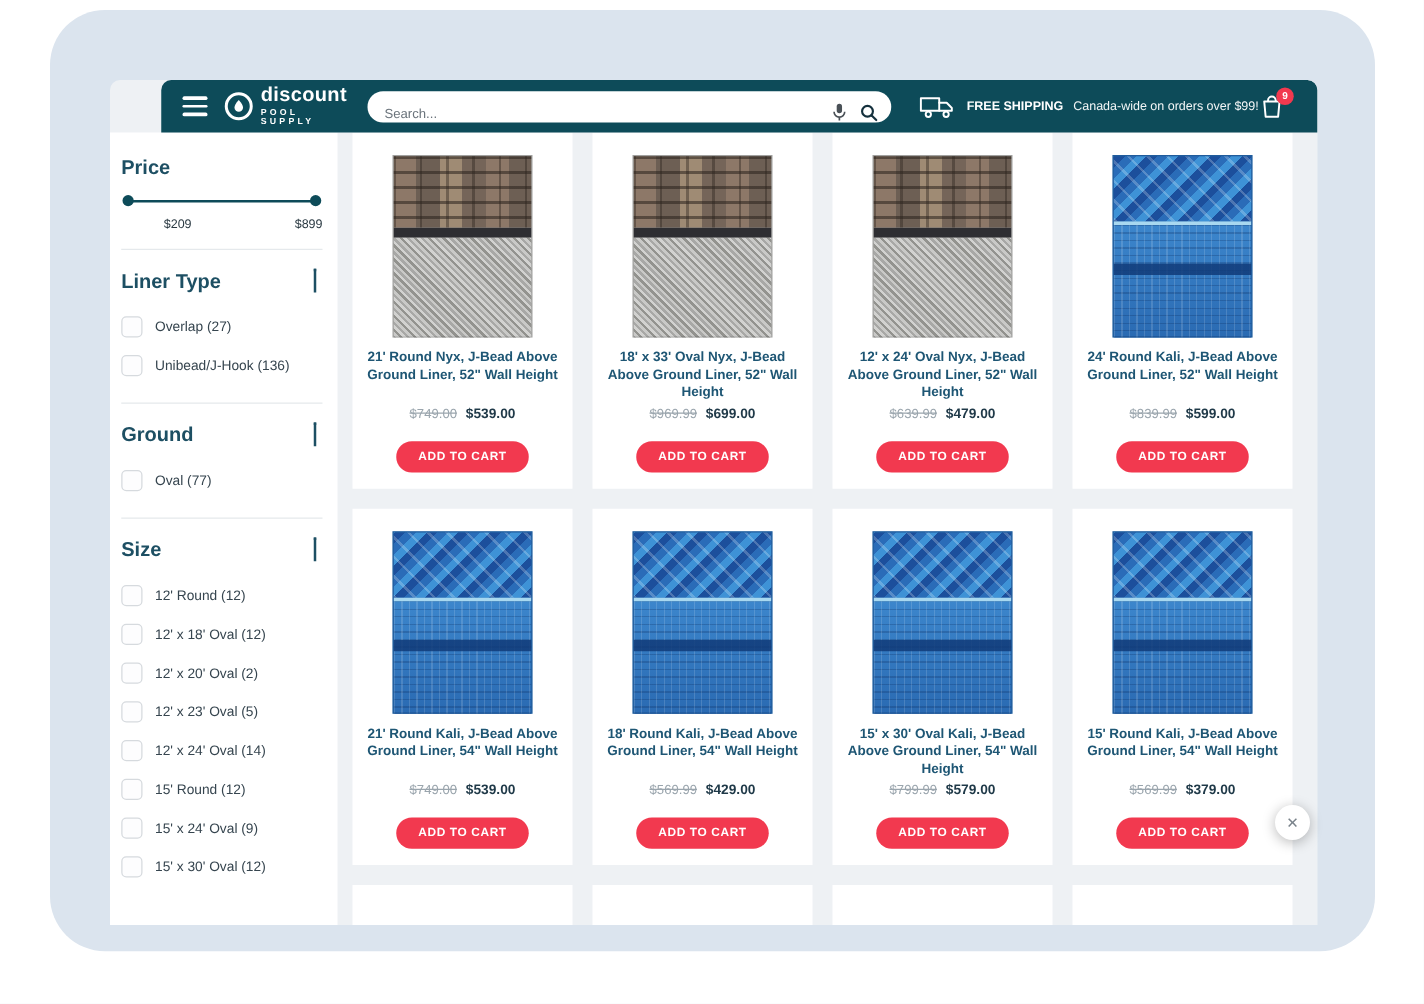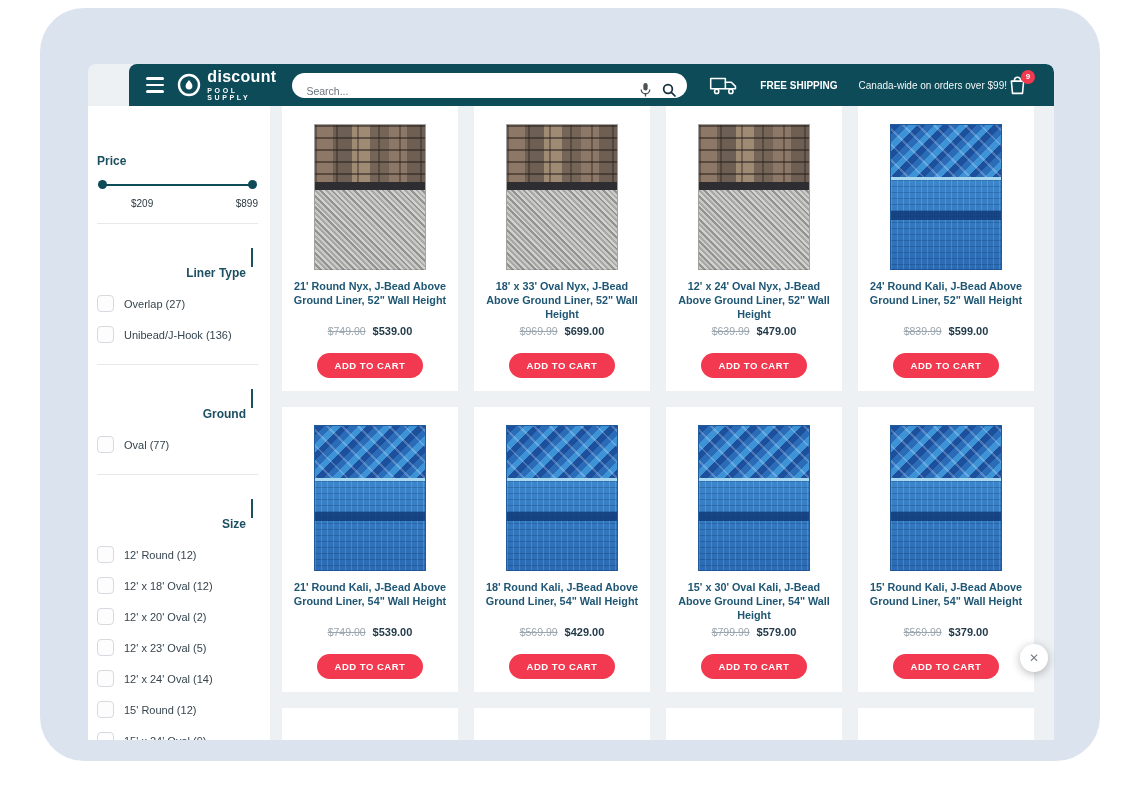--- a/index.html
+++ b/index.html
@@ -28,36 +28,36 @@
   .logo-text { display:flex; flex-direction:column; line-height:1; }
   .logo-1 { font-size:16px; font-weight:bold; letter-spacing:.3px; }
   .logo-2 { font-size:7px; font-weight:bold; letter-spacing:2.6px; margin-top:2px; }
   .search {
     width:470px; height:25px; background:#fff; border-radius:13px;
     display:flex; align-items:flex-end; gap:9px; padding:0 10px 0 12px;
   }
   .search input { flex:1; border:none; outline:none; background:transparent; font-size:10.5px; color:#333; font-family:inherit; }
   .search input::placeholder { color:#6a737b; }
   .icon-btn { display:flex; align-items:center; cursor:pointer; }
-  .shipping { display:flex; align-items:center; gap:21px; color:#fff; margin-left:22px; white-space:nowrap; }
+  .shipping { display:flex; align-items:center; gap:8px; color:#fff; margin-left:22px; white-space:nowrap; }
   .ship-bold { font-size:10px; font-weight:bold; }
   .ship-text { font-size:10px; opacity:.95; }
   .cart { margin-left:auto; margin-right:12px; position:relative; cursor:pointer; display:flex; }
   .badge {
     position:absolute; top:-4px; right:-7px; width:14px; height:14px; border-radius:50%;
     background:#f2394f; color:#fff; font-size:8px; font-weight:bold;
     display:flex; align-items:center; justify-content:center;
   }
   
   .sidebar {
     position:absolute; left:0; top:42px; bottom:0; width:182px;
     background:#fff; padding:20px 12px 0 9px; overflow:hidden;
   }
-  .f-title { font-size:12px; font-weight:bold; color:#1d4f63;margin-top:28px; }
-  .group-head { display:flex; justify-content:flex-end; align-items:center; margin-bottom:8px; cursor:pointer; }
+  .f-title { font-size:16px; font-weight:bold; color:#1d4f63; }
+  .group-head { display:flex; justify-content:space-between; align-items:center; margin-bottom:8px; cursor:pointer; }
   .chev-box { padding:3px 5px; cursor:pointer; }
   .chev { width:7px; height:7px; border-left:2px solid #1d4f63; border-top:2px solid #1d4f63; transform:rotate(45deg); }
   .slider { position:relative; height:10px; margin:12px 2px 0; }
   .track { position:absolute; left:0; right:0; top:4px; height:2px; background:#0d4b59; }
   .handle { position:absolute; top:0; width:9px; height:9px; border-radius:50%; background:#0d4b59; cursor:pointer; }
   .handle.left { left:-1px; } .handle.right { right:-1px; }
   .range { display:flex; justify-content:space-between; font-size:10px; color:#2a3942; margin-top:8px;padding-left:34px; }
   .divider { border-top:1px solid #e5e9ec; margin:14px 0; }
   .opt { display:flex; align-items:center; height:31px; cursor:pointer; }
   .cb { width:17px; height:17px; border:1.5px solid #d6dade; border-radius:4px; background:#fdfdfe; flex:none; cursor:pointer; }

